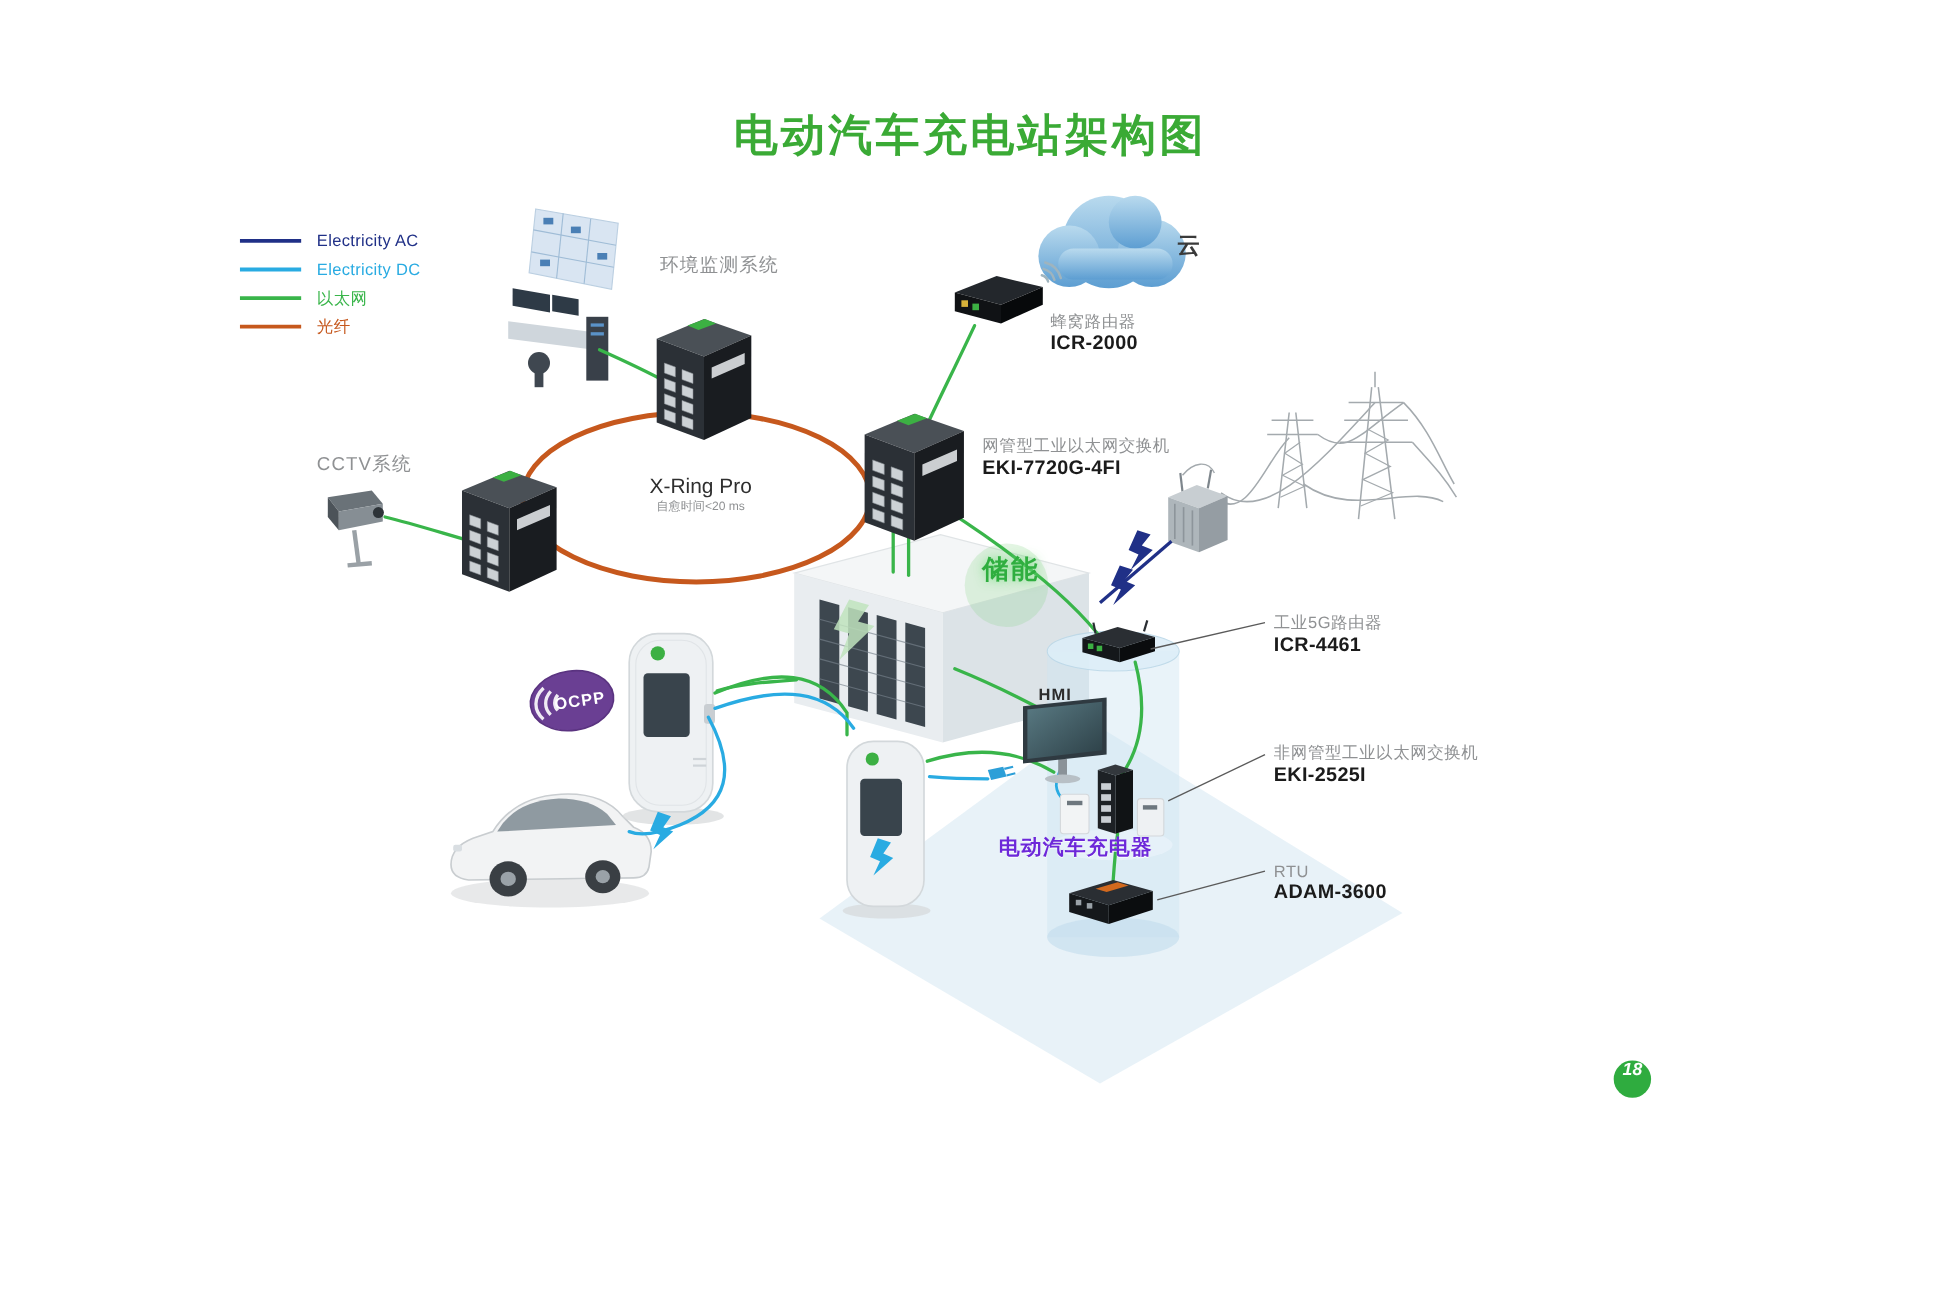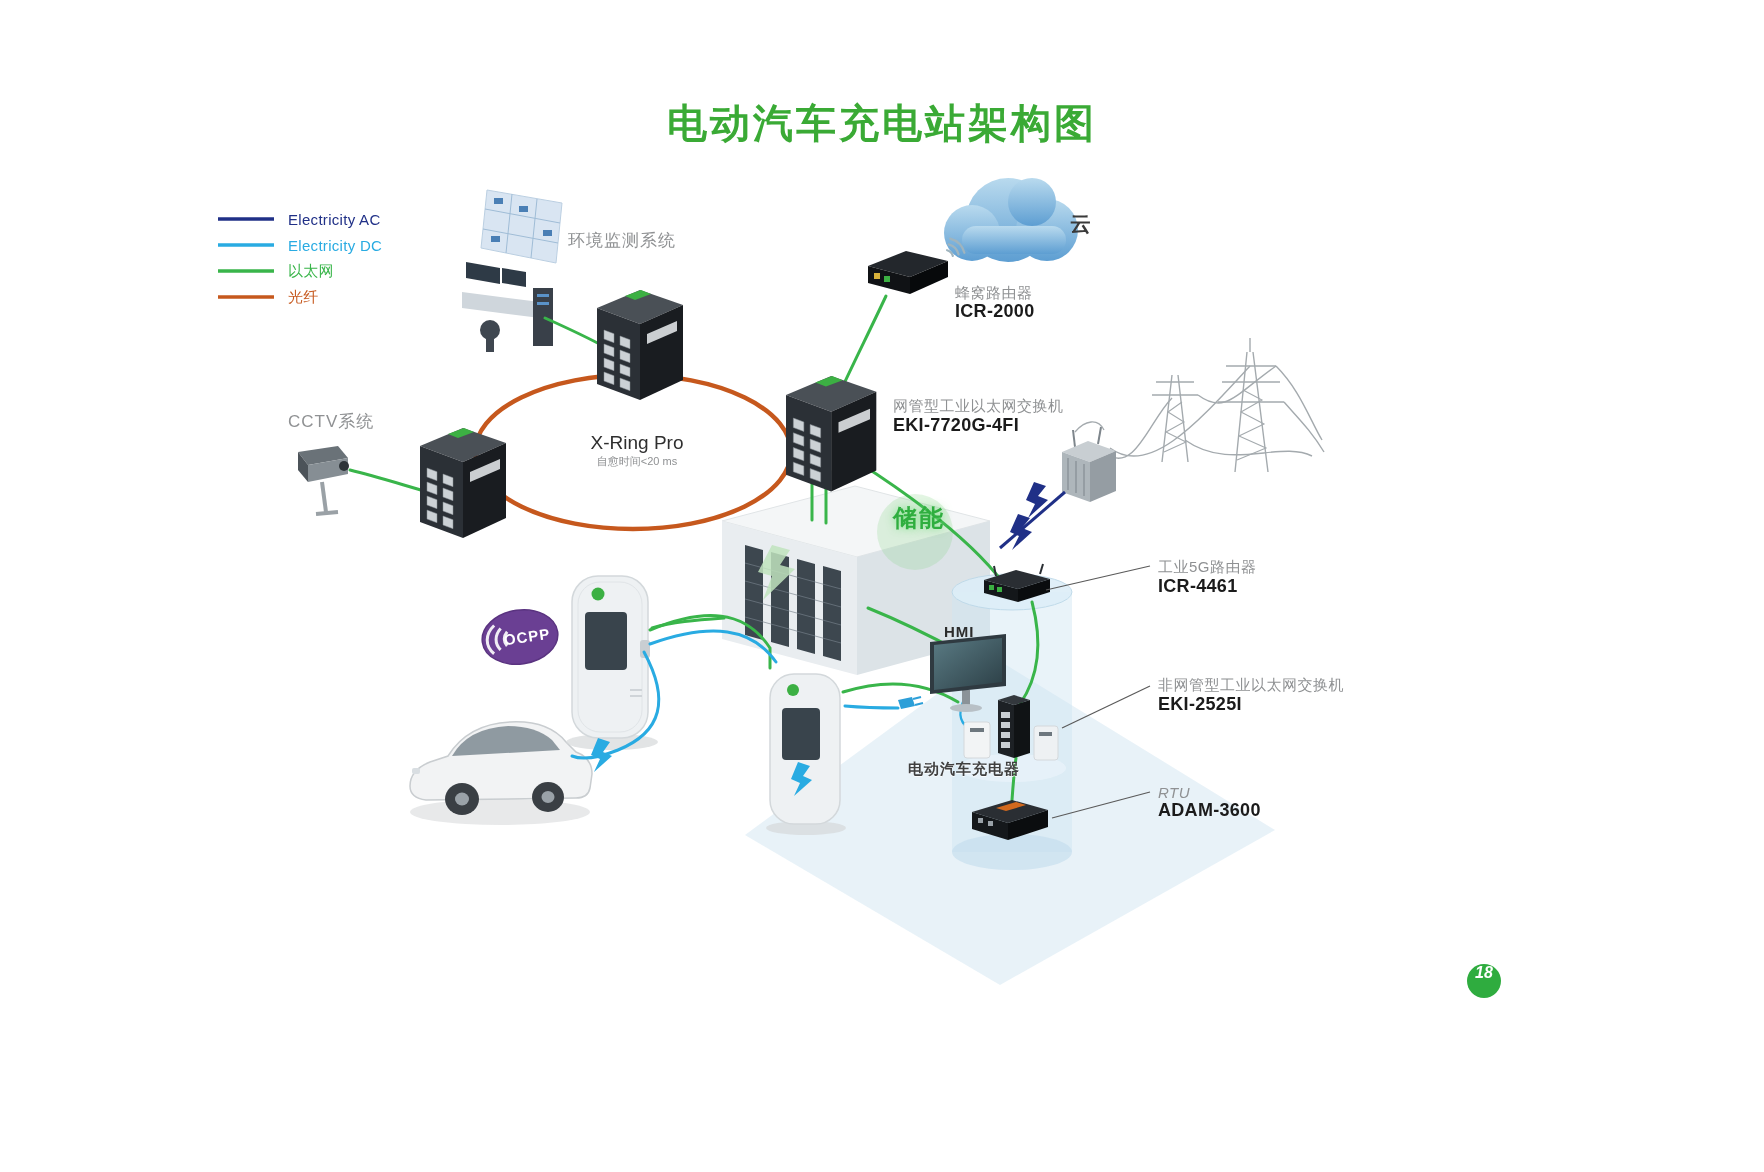--- a/index.html
+++ b/index.html
@@ -29,21 +29,21 @@
   .cap-lg{ font-size:17px; color:#8f9193; letter-spacing:1px; }
   .model { font-size:18px; font-weight:bold; color:#1b1b1b; letter-spacing:.3px; }
   .xring-title { font-size:19px; font-weight:normal; color:#2f2f2f; text-align:center; width:170px; }
   .xring-sub { font-size:11px; color:#8f9193; text-align:center; width:170px; }
   .storage-lbl {
     font-size:24px; font-weight:bold; color:#2fae3f; letter-spacing:2px;
     text-shadow:0 0 10px rgba(110,220,120,.85);
   }
   .hmi-lbl { font-size:15px; font-weight:bold; color:#2c2c2c; letter-spacing:1px; }
   .evcharger-lbl {
-    font-size:15px; font-weight:bold; color:#404040; letter-spacing:1px;
+    font-size:19px; font-weight:bold; color:#6d28d9; letter-spacing:1px;
     text-shadow:0 1px 0 rgba(255,255,255,.8);
   }
   .cloud-lbl { font-size:21px; font-weight:bold; color:#3a3a3a; }
   .page-badge {
     position:absolute; left:1467px; top:964px; width:34px; height:34px;
     background:#2fac3f; border-radius:50%;
     display:flex; align-items:flex-start; justify-content:center;
     color:#ffffff; font-size:16px; font-weight:bold; font-style:italic;
   }
 </style>
@@ -348,21 +348,21 @@
     <span class="legend-label legend-eth">以太网</span>
   </div>
   <div class="legend-row">
     <svg width="56" height="6">
       <line x1="0" y1="3" x2="56" y2="3" stroke-width="3.5" stroke="#c6581d"></line>
     </svg>
     <span class="legend-label legend-fiber">光纤</span>
   </div>
 </div>
 
-<div class="lbl cap-lg" style="left:568px; top:231px;">环境监测系统</div>
+<div class="lbl cap-lg" style="left:600px; top:231px;">环境监测系统</div>
 
 <div class="lbl cloud-lbl" style="left:1070px; top:212px;">云</div>
 
 <div class="lbl cap" style="left:955px; top:284px;">蜂窝路由器</div>
 <div class="lbl model" style="left:955px; top:301px;">ICR-2000</div>
 
 <div class="lbl cap-lg" style="left:288px; top:412px;">CCTV系统</div>
 
 <div class="lbl xring-title" style="left:552px; top:432px;">X-Ring Pro</div>
 <div class="lbl xring-sub" style="left:552px; top:455px;">自愈时间&lt;20 ms</div>
@@ -373,21 +373,21 @@
 <div class="lbl storage-lbl" style="left:893px; top:504px;">储能</div>
 
 <div class="lbl hmi-lbl" style="left:944px; top:623px;">HMI</div>
 
 <div class="lbl cap" style="left:1158px; top:558px;">工业5G路由器</div>
 <div class="lbl model" style="left:1158px; top:576px;">ICR-4461</div>
 
 <div class="lbl cap" style="left:1158px; top:676px;">非网管型工业以太网交换机</div>
 <div class="lbl model" style="left:1158px; top:694px;">EKI-2525I</div>
 
-<div class="lbl cap" style="left:1158px; top:784px;font-style:italic;">RTU</div>
+<div class="lbl cap" style="left:1158px; top:784px;">RTU</div>
 <div class="lbl model" style="left:1158px; top:800px;">ADAM-3600</div>
 
 <div class="lbl evcharger-lbl" style="left:908px; top:760px;">电动汽车充电器</div>
 
 <div class="page-badge">
   <span>18</span>
 </div>
 
 </div>
 

